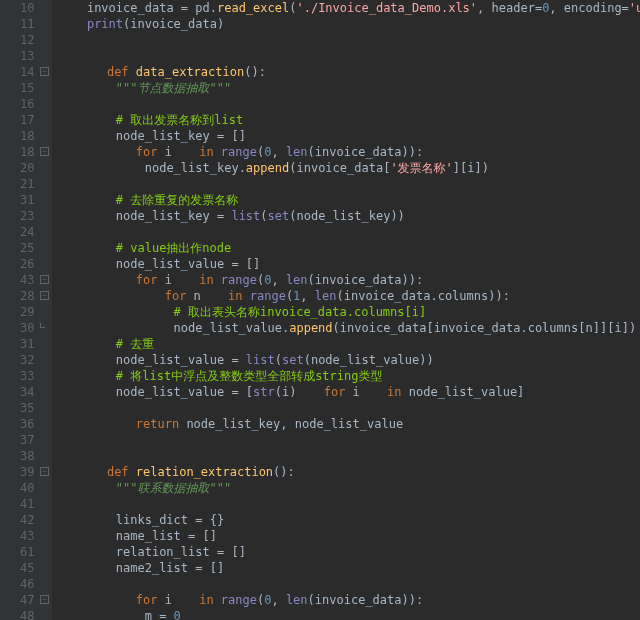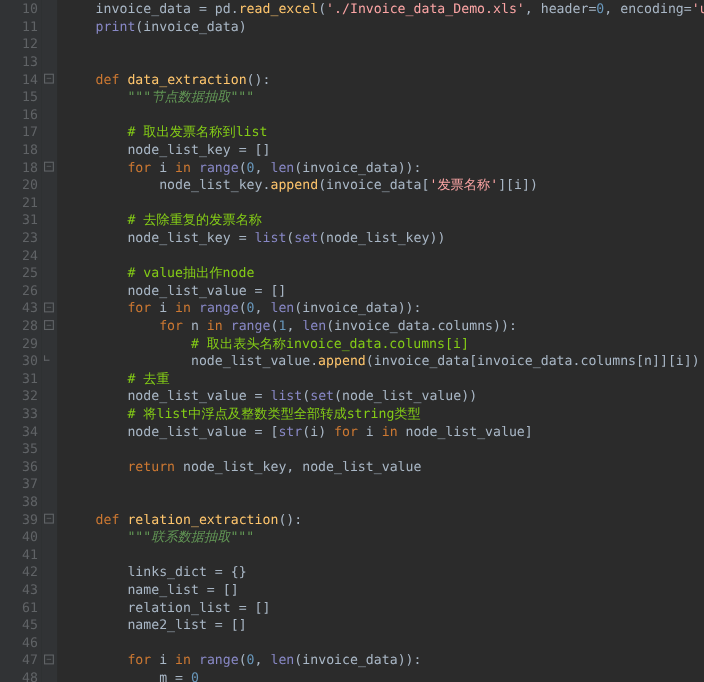--- a/index.html
+++ b/index.html
@@ -40,21 +40,21 @@
     line-height: 7px;
     text-align: center;
     cursor: pointer;
   }
   .code {
     padding-left: 6px;
     white-space: pre;
     flex: 1;
   }
   .row { height: 16px; }
-  .kw { color: #cc7832; }          
+  .kw { color: #cc7832; margin-left: 20px; }          
   .fn { color: #ffc66d; }          
   .s  { color: #fca5a5; }          
   .ds { color: #629755; font-style: italic; } 
   .n  { color: #6897bb; }          
   .c  { color: #84cc16; }          
   .id { color: #a9b7c6; }          
   .op { color: #a9b7c6; }
   .bi { color: #8888c6; }          
   .par{ color: #a9b7c6; }
 </style>

